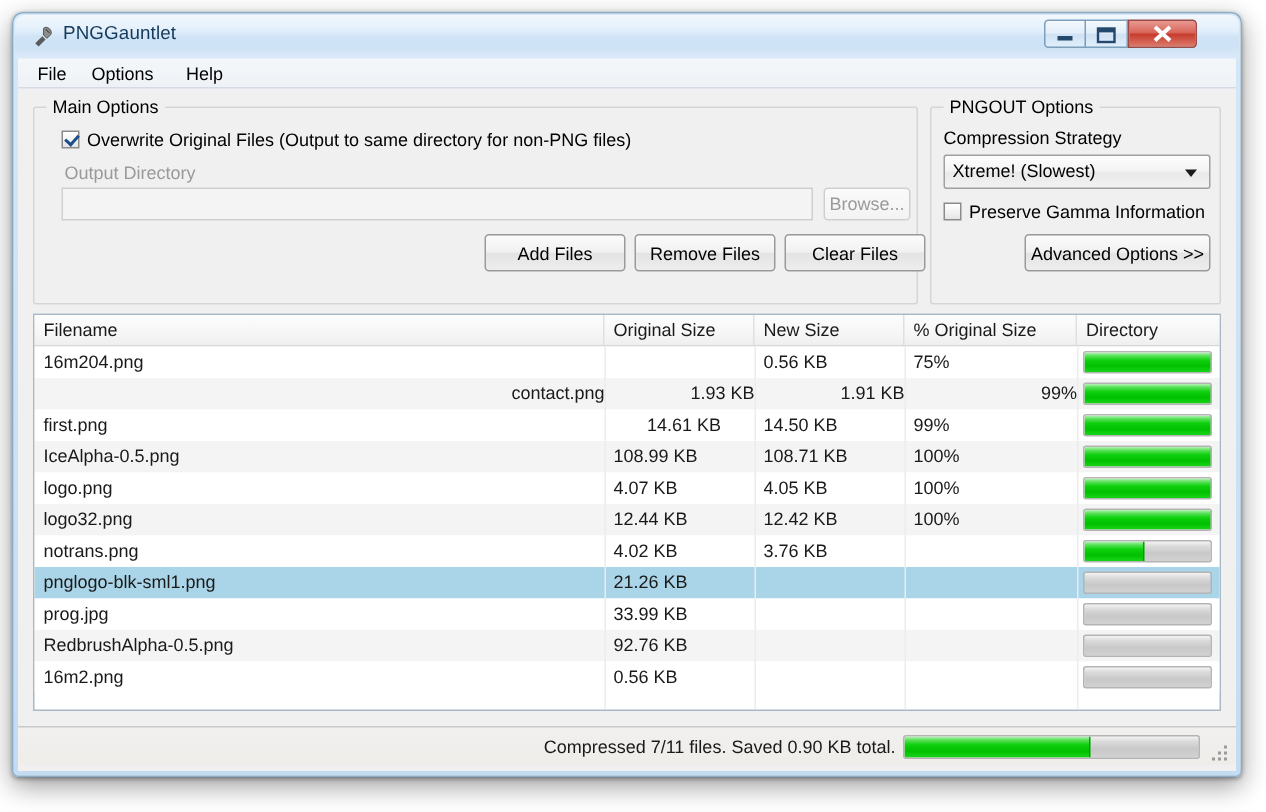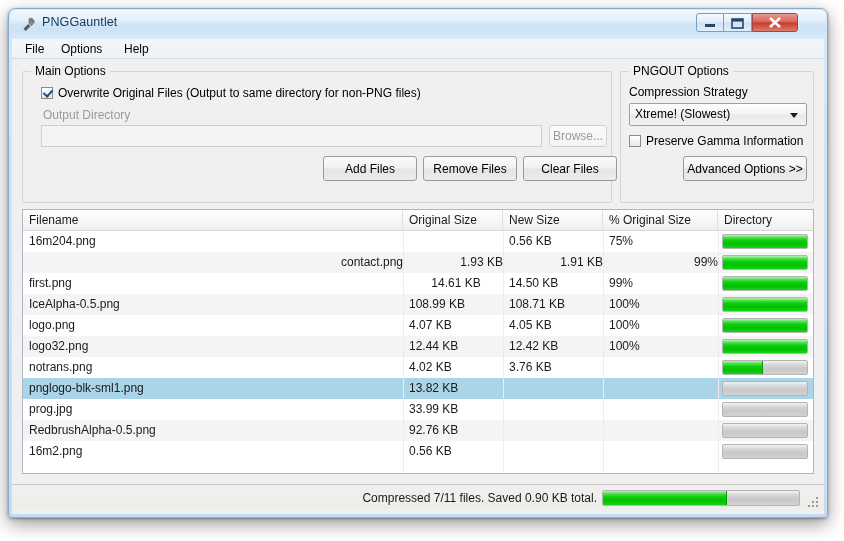--- a/index.html
+++ b/index.html
@@ -500,21 +500,21 @@
               <div class="lv-cell" style="left: 380px; width: 100px;">4.02 KB</div>
               <div class="lv-cell" style="left: 480px; width: 100px;">3.76 KB</div>
               <div class="lv-cell" style="left: 695px; width: 95px; padding: 0px;">
                 <div class="pbar" style="left: 4px; top: 3px; width: 86px; height: 15px;">
                   <div class="pbar-fill" style="width: 47%;"></div>
                 </div>
               </div>
             </div>
             <div class="lv-row selected" style="top: 147px;">
               <div class="lv-cell" style="left: 0px; width: 380px;">pnglogo-blk-sml1.png</div>
-              <div class="lv-cell" style="left: 380px; width: 100px;">13.82 KB</div>
+              <div class="lv-cell" style="left: 380px; width: 100px;">21.26 KB</div>
               <div class="lv-cell" style="left: 480px; width: 100px;"></div>
               <div class="lv-cell" style="left: 580px; width: 115px;"></div>
               <div class="lv-cell" style="left: 695px; width: 95px; padding: 0px;">
                 <div class="pbar" style="left: 4px; top: 3px; width: 86px; height: 15px;">
                   <div class="pbar-fill" style="width: 0%; border-right: none;"></div>
                 </div>
               </div>
             </div>
             <div class="lv-row odd" style="top: 168px;">
               <div class="lv-cell" style="left: 0px; width: 380px;">prog.jpg</div>

